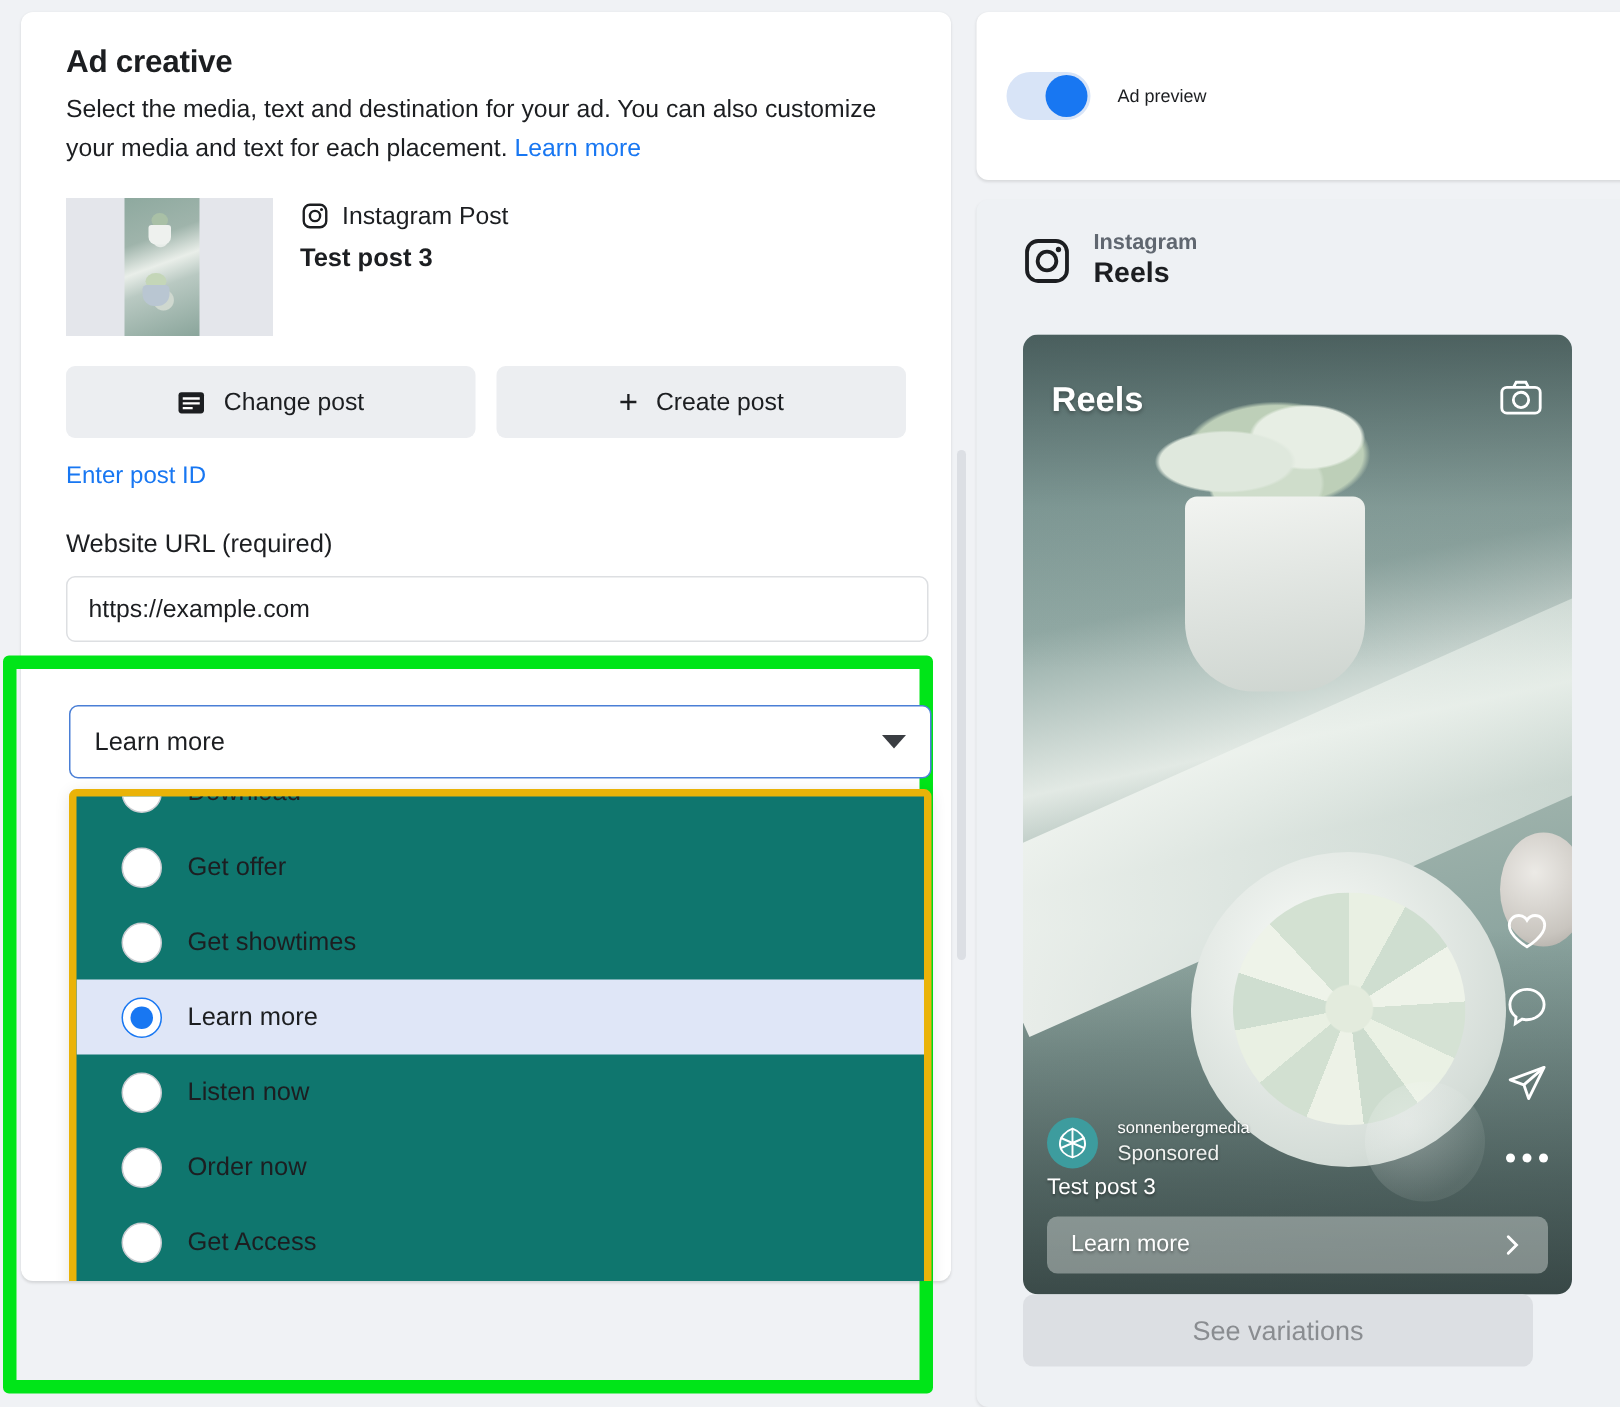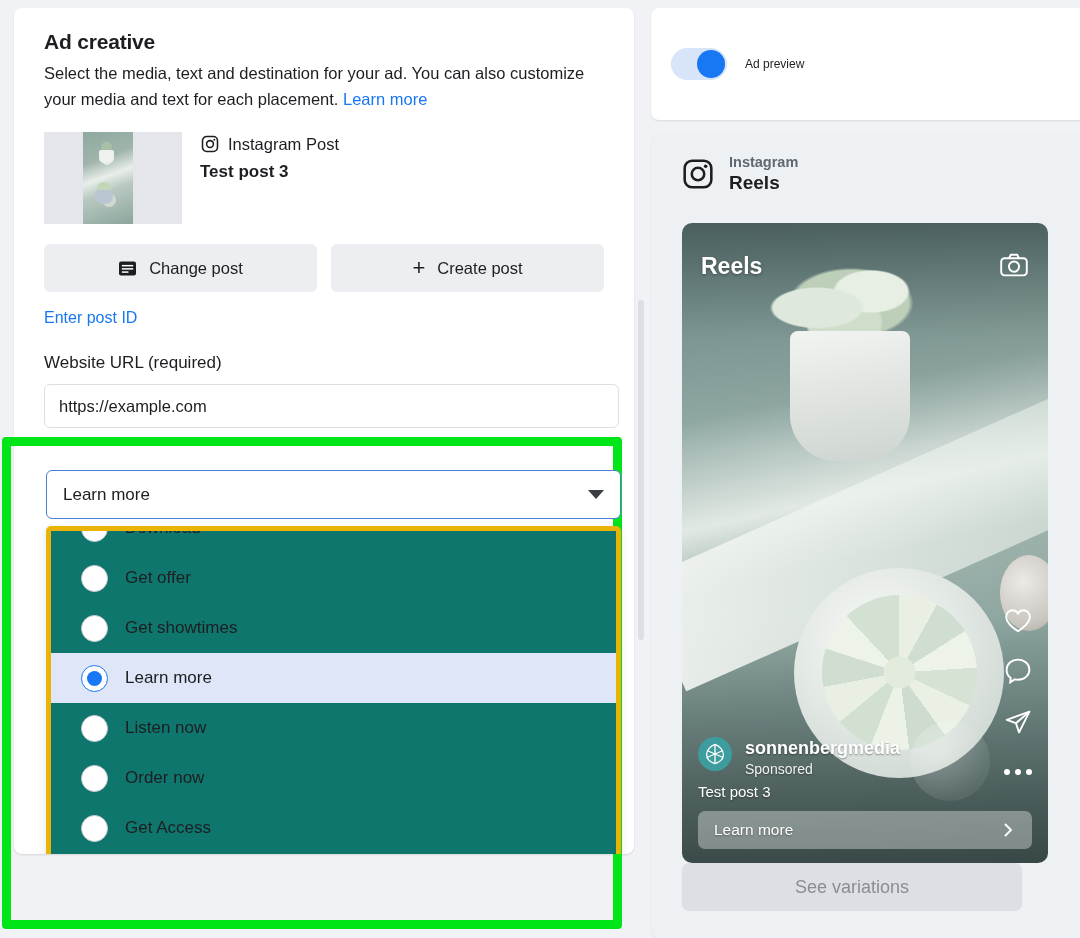--- a/index.html
+++ b/index.html
@@ -260,21 +260,21 @@
   .dots i { width: 6px; height: 6px; border-radius: 50%; background: #fff; display: block; }
 
   .reel-footer { position: absolute; left: 16px; bottom: 14px; width: 334px; }
   .rf-row { display: flex; align-items: flex-start; }
   .avatar {
     width: 34px; height: 34px; border-radius: 50%; flex: 0 0 34px;
     background: #3d9c9e; position: relative; overflow: hidden;
   }
   .avatar svg { position: absolute; left: 6px; top: 6px; }
   .rf-names { margin-left: 13px; }
-  .rf-user { font-size: 18px; font-weight: bold; color: #fff; line-height: 1.3;
+  .rf-user { font-size: 11px; font-weight: normal; color: #fff; line-height: 1.3;
              text-shadow: 0 1px 2px rgba(0,0,0,.4); }
   .rf-sponsored { font-size: 14px; color: #f0f2f0; line-height: 1.35;
              text-shadow: 0 1px 2px rgba(0,0,0,.4); }
   .rf-caption { font-size: 15px; color: #fff; margin-top: 4px;
              text-shadow: 0 1px 2px rgba(0,0,0,.4); }
   .cta-bar {
     margin-top: 11px; height: 38px; border-radius: 7px;
     background: rgba(225,228,226,.42);
     display: flex; align-items: center; padding: 0 16px; cursor: pointer;
   }

